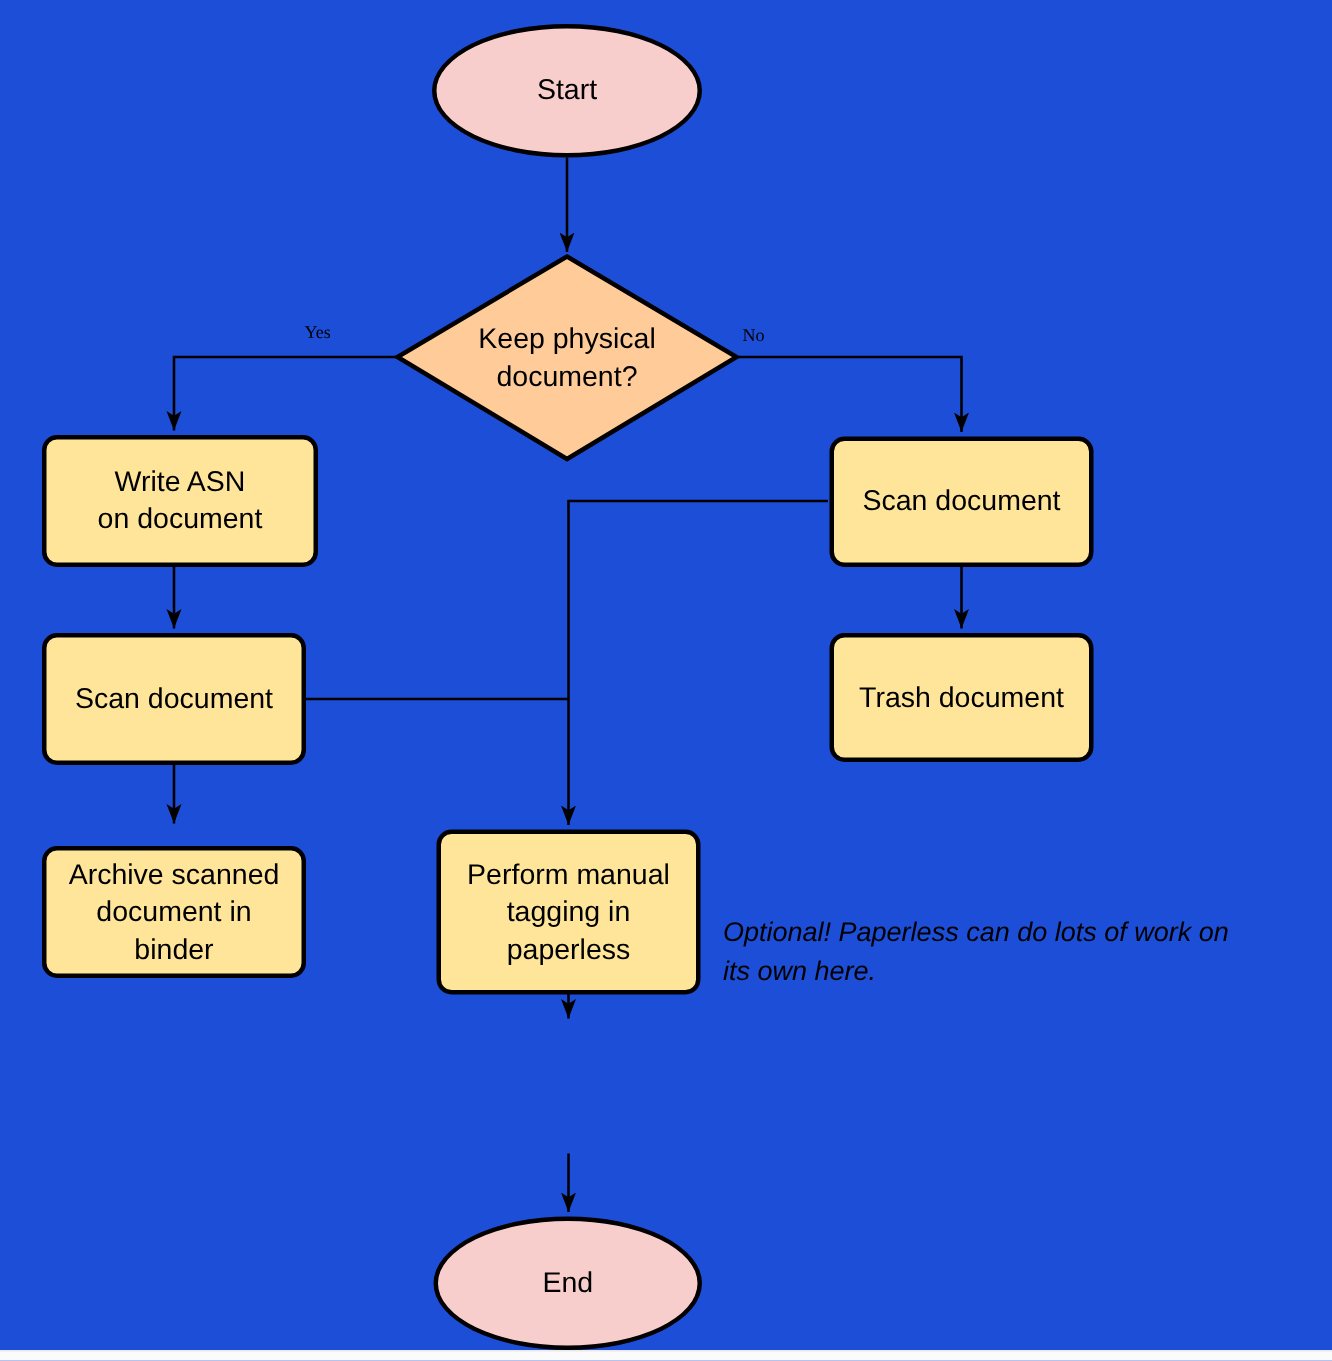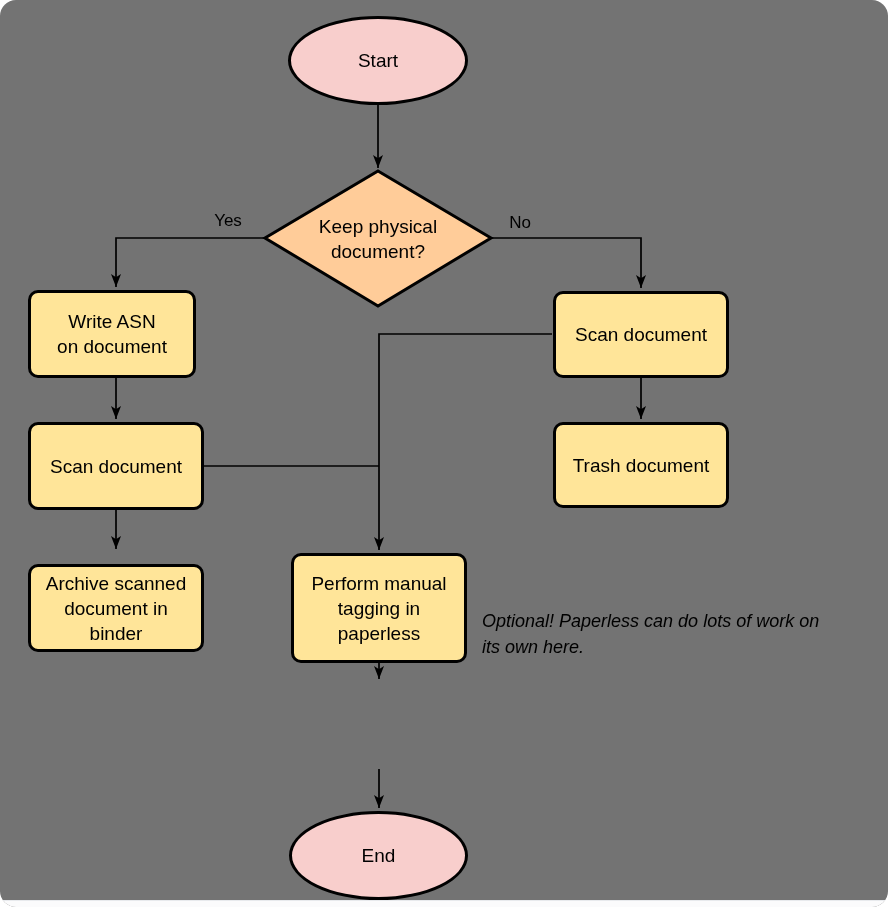--- a/index.html
+++ b/index.html
@@ -1,24 +1,23 @@
 <!DOCTYPE html>
 <html><head>
 <meta charset="utf-8">
 <style>
   html, body { margin: 0; padding: 0; background: #ffffff; }
   .canvas {
     position: relative;
     width: 888px;
     height: 907px;
-    background: #737373;
+    background: #1d4ed8;
     overflow: hidden;
     font-family: "Liberation Sans", sans-serif;
     color: #000000;
-    border-radius: 16px;
   }
   .connector-layer {
     position: absolute;
     left: 0; top: 0;
     width: 888px; height: 907px;
   }
   .edge {
     fill: none;
     stroke: #000000;
     stroke-width: 1.7;
@@ -56,23 +55,24 @@
     display: flex;
     align-items: center;
     justify-content: center;
     text-align: center;
     white-space: pre-line;
     font-size: 19px;
     line-height: 25px;
   }
   .edge-label {
     position: absolute;
-    font-size: 17px;
+    font-size: 12px;
     line-height: 20px;
-    text-align: center;
+    text-align: left;
+    font-family: Liberation Serif, serif;
   }
   .note {
     position: absolute;
     font-style: italic;
     font-size: 18px;
     line-height: 26px;
     white-space: pre-line;
   }
   .bottom-edge {
     position: absolute;
@@ -114,21 +114,21 @@
     <span>Start</span>
   </div>
 
   <div class="decision-label" style="left:288px; top:206px; width:180px; height:65px;">Keep physical
 document?</div>
 
   <div class="edge-label" style="left:203px; top:211px; width:50px;">Yes</div>
 
   <div class="edge-label" style="left:495px; top:213px; width:50px;">No</div>
 
-  <div class="node process" style="left:28px; top:290px; width:168px; height:88px;">
+  <div class="node process" style="left:28px; top:290px; width:184px; height:88px;">
     <span>Write ASN
 on document</span>
   </div>
 
   <div class="node process" style="left:28px; top:422px; width:176px; height:88px;">
     <span>Scan document</span>
   </div>
 
   <div class="node process" style="left:28px; top:564px; width:176px; height:88px;">
     <span>Archive scanned

